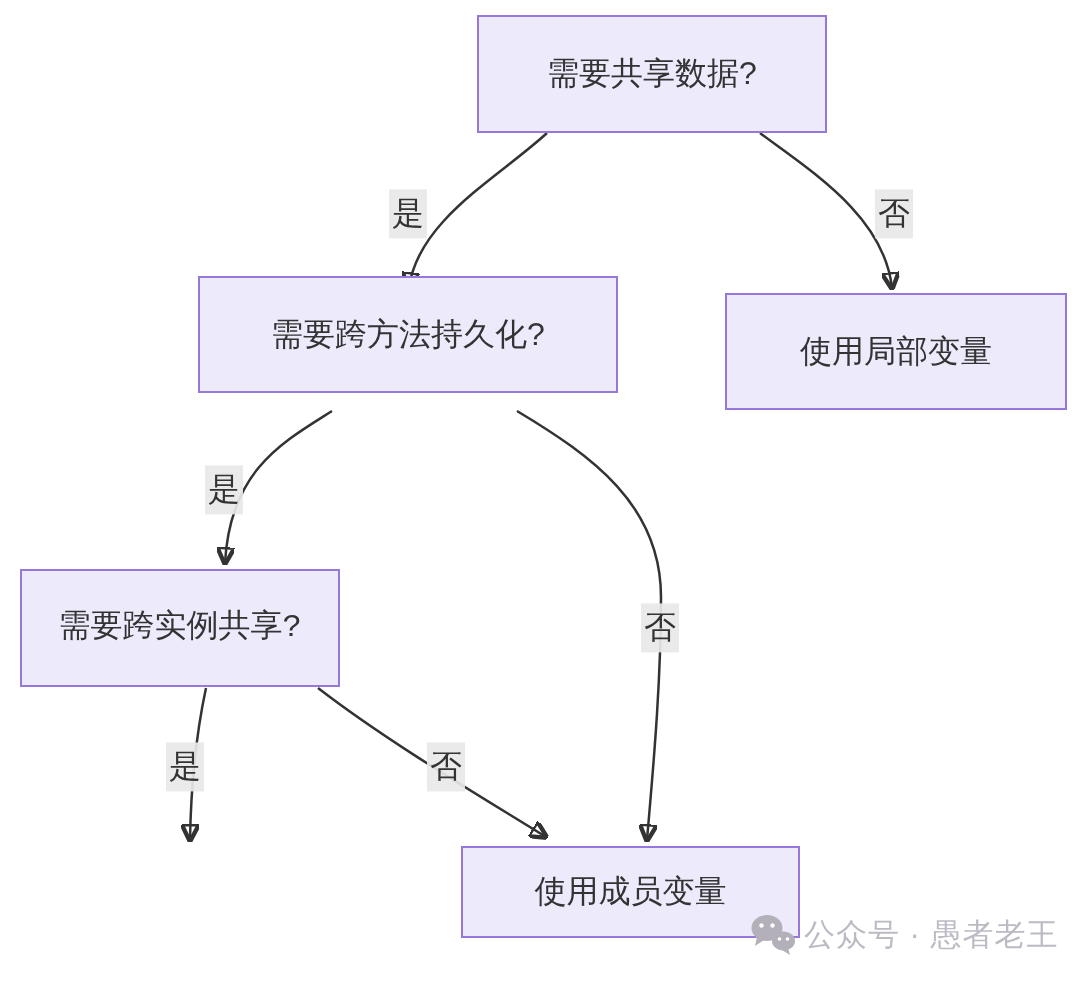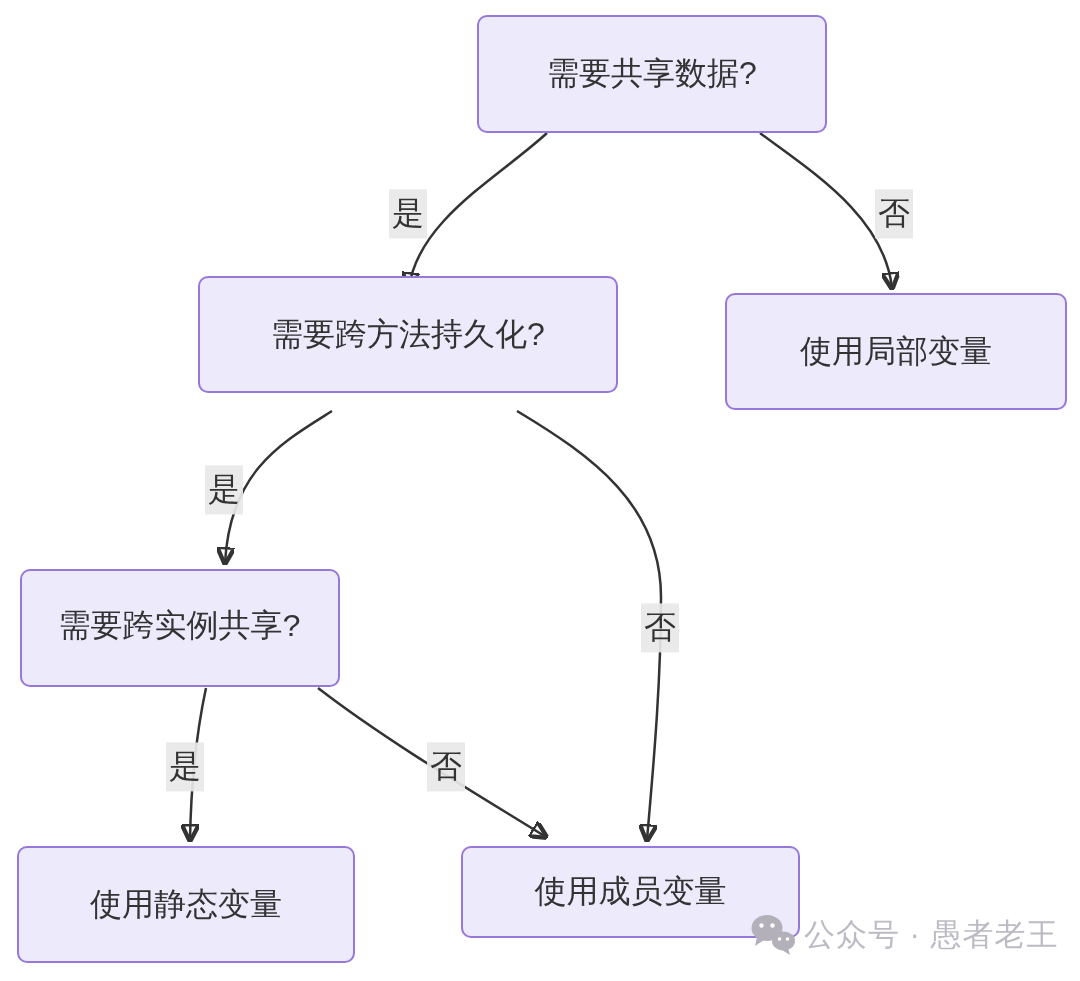--- a/index.html
+++ b/index.html
@@ -27,21 +27,21 @@
   }
   .edge-layer path{
     fill:none;
     stroke:var(--edge-stroke);
     stroke-width:2.5;
   }
   .node{
     position:absolute;
     background:var(--node-fill);
     border:2px solid var(--node-border);
-    border-radius:10px;
+    border-radius:0;
     color:var(--text-color);
     font-size:32px;
     display:flex;
     align-items:center;
     justify-content:center;
     text-align:center;
     box-sizing:border-box;
     line-height:1.3;
   }
   .edge-label{
@@ -88,21 +88,20 @@
   </svg>
 
   <div class="node" style="left:477px;top:15px;width:350px;height:118px;">需要共享数据?</div>
 
   <div class="node" style="left:198px;top:276px;width:420px;height:117px;">需要跨方法持久化?</div>
 
   <div class="node" style="left:725px;top:293px;width:342px;height:117px;">使用局部变量</div>
 
   <div class="node" style="left:20px;top:569px;width:320px;height:118px;font-family:Liberation Mono, monospace;">需要跨实例共享?</div>
 
-  <div class="node" style="left:17px;top:846px;width:338px;height:117px;">使用静态变量</div>
 
   <div class="node" style="left:461px;top:846px;width:339px;height:92px;">使用成员变量</div>
 
   <div class="edge-label" style="left:408px;top:214px;">是</div>
 
   <div class="edge-label" style="left:894px;top:214px;">否</div>
 
   <div class="edge-label" style="left:224px;top:490px;">是</div>
 
   <div class="edge-label" style="left:660px;top:628px;">否</div>

